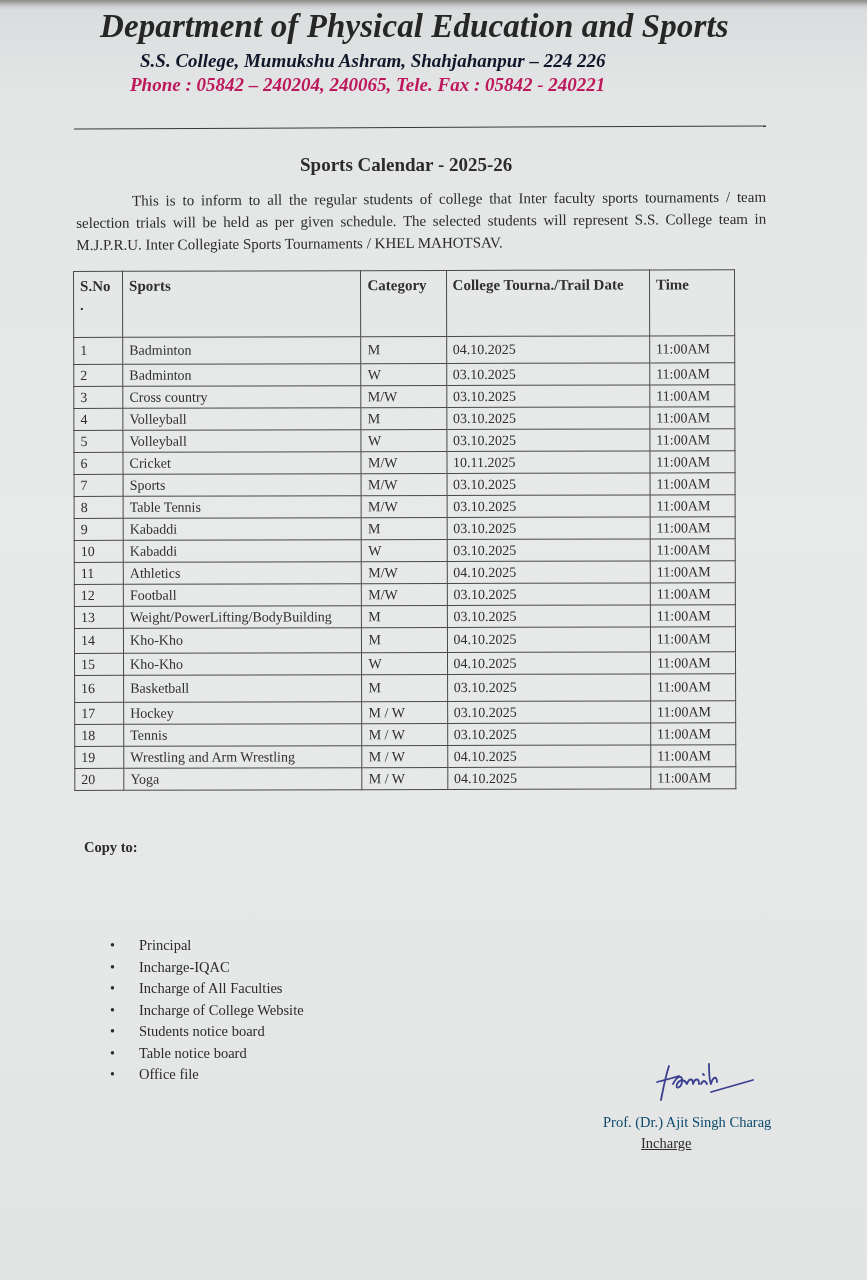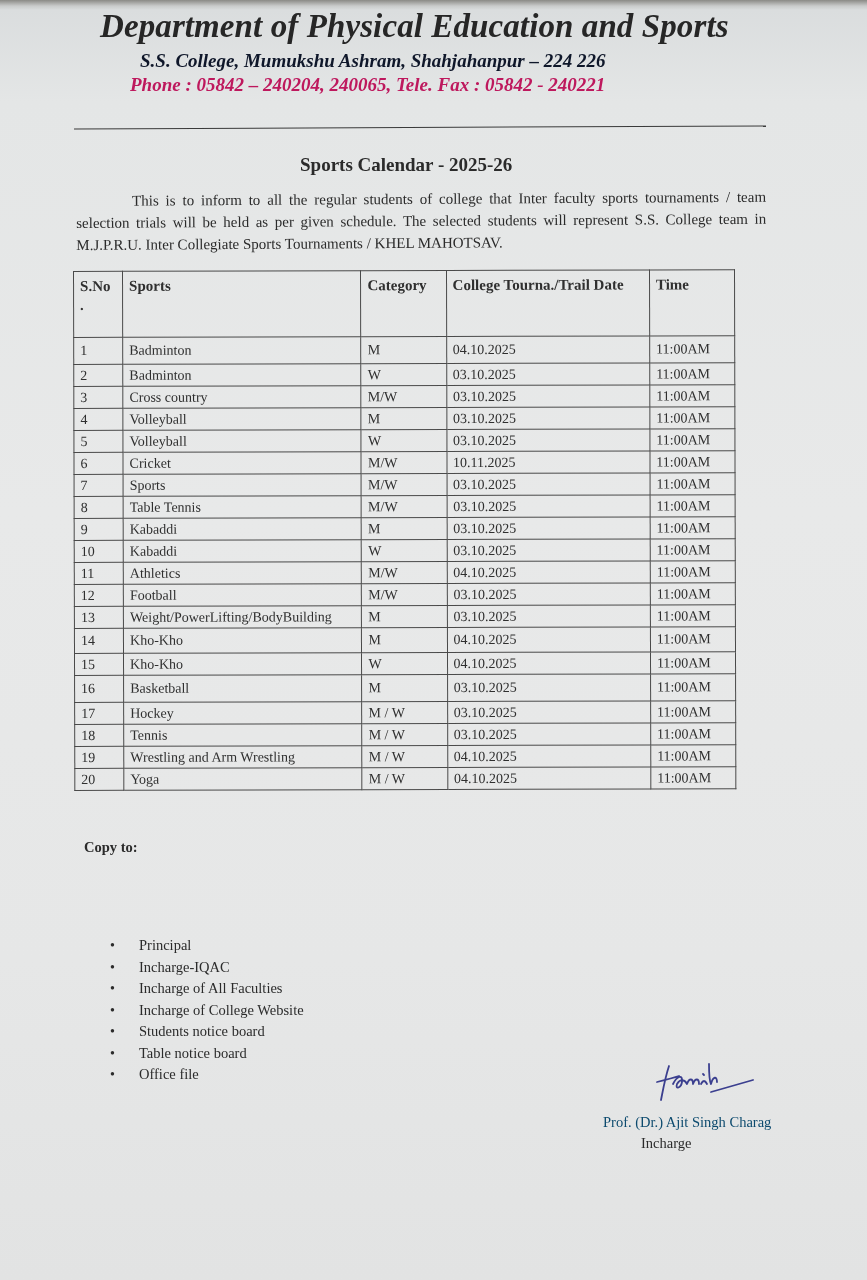--- a/index.html
+++ b/index.html
@@ -74,21 +74,21 @@
     ul.copy-list li .bullet {
       position: absolute; left: 6px; top: 0; font-size: 14px;
     }
     .signature {
       position: absolute; left: 655px; top: 1058px; width: 100px; height: 44px;
     }
     .sig-name {
       position: absolute; left: 568px; top: 1114px; font-size: 14.5px; color: #0c4a6e; white-space: nowrap; margin-left: 35px;
     }
     .sig-role {
-      position: absolute; left: 641px; top: 1135px; font-size: 14.5px; color: #2b2b2b; white-space: nowrap;
+      position: absolute; left: 641px; top: 1135px; font-size: 14.5px; color: #2b2b2b; white-space: nowrap; text-decoration: underline;
     }
   </style>
 </head>
 <body>
 
 <div class="top-shadow"></div>
 
 <div class="dept-title">Department of Physical Education and Sports</div>
 <div class="address">S.S. College, Mumukshu Ashram, Shahjahanpur – 224 226</div>
 <div class="phone">Phone : 05842 – 240204, 240065, Tele. Fax : 05842 - 240221</div>

